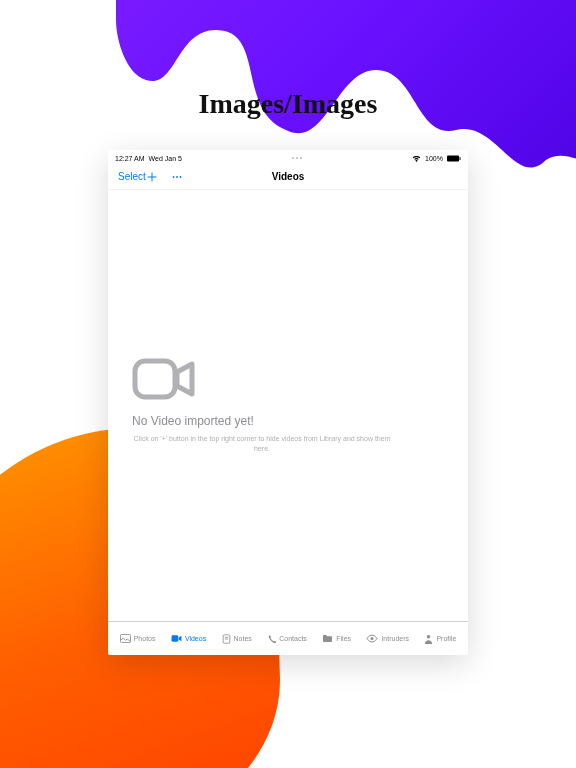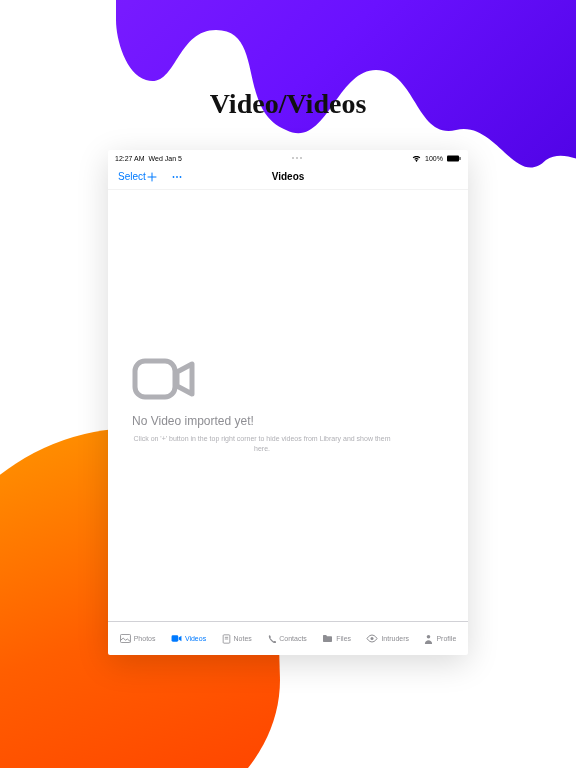--- a/index.html
+++ b/index.html
@@ -78,21 +78,21 @@
   }
   .tab.active { color:#007aff; }
   .tab svg { display:block; }
 </style>
 </head>
 <body>
 
 <div class="blob blob-purple"></div>
 <div class="blob blob-orange"></div>
 
-<h1 class="page-title">Video/Videos</h1>
+<h1 class="page-title">Images/Images</h1>
 
 <div class="device">
 
   <div class="statusbar">
     <div class="left">
       <span>12:27 AM</span>
       <span>Wed Jan 5</span>
     </div>
     <div class="drag-indicator">
         <span></span>

